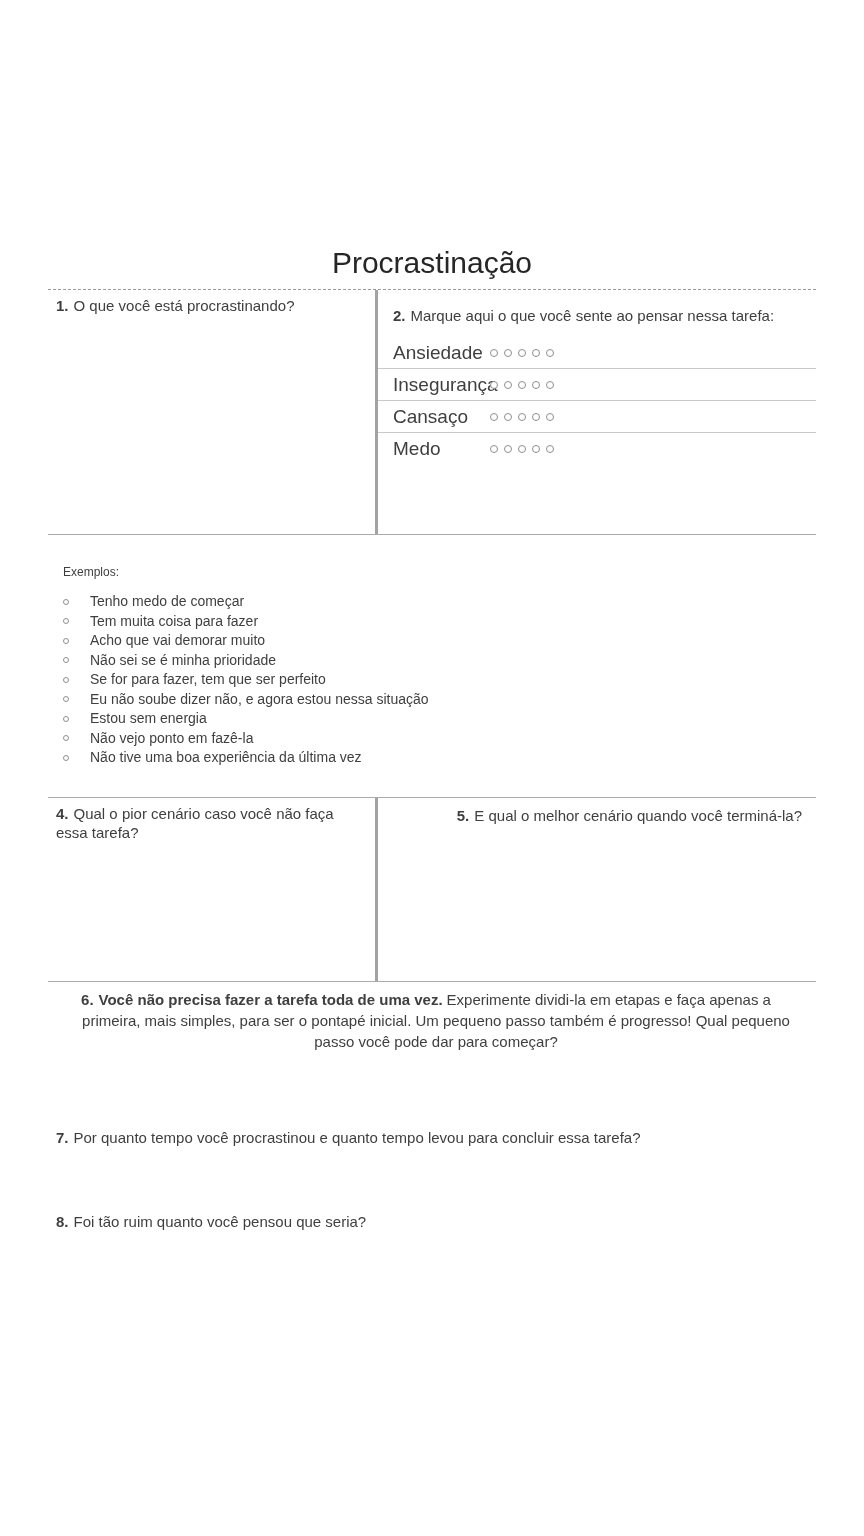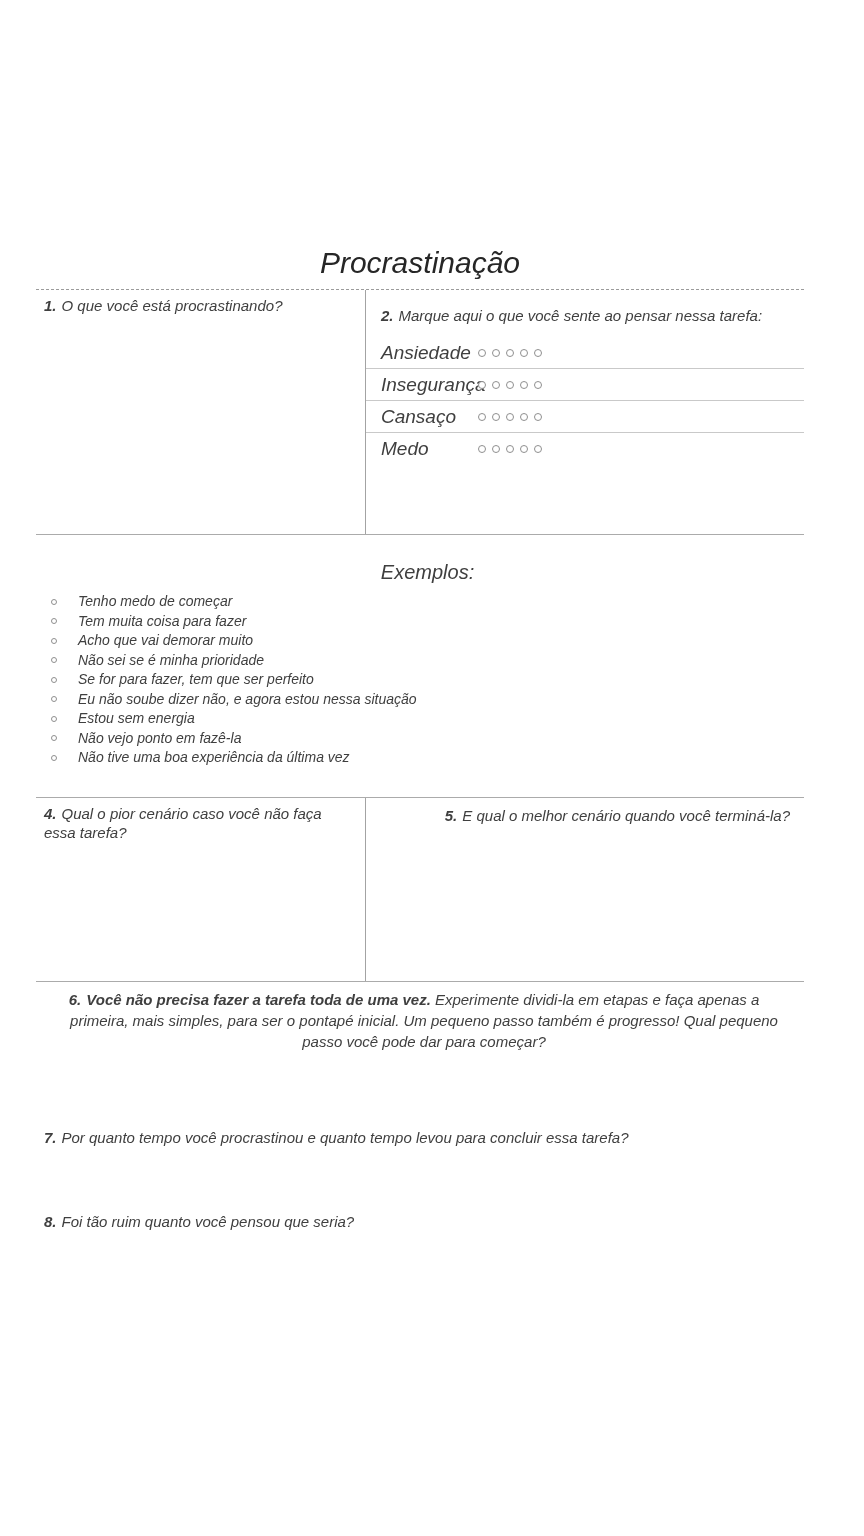--- a/index.html
+++ b/index.html
@@ -4,38 +4,38 @@
 <style>
   * { box-sizing: border-box; }
   html, body { margin: 0; padding: 0; }
   body {
     width: 864px; height: 1536px;
     background: #ffffff;
     font-family: "Liberation Sans", sans-serif;
     color: #3f3f3f;
   }
   .page { position: relative; width: 864px; height: 1536px; background: #fff; overflow: hidden; }
-  .sheet { position: absolute; left: 36px; top: 246px; width: 768px; font-style: italic; }
+  .sheet { position: absolute; left: 48px; top: 246px; width: 768px; }
 
   .title {
     margin: 0 0 9px 0;
     text-align: center;
     font-size: 30px;
     font-weight: 400;
     color: #262626;
   }
   .title-rule { border-top: 1px dashed #9b9b9b; height: 0; }
 
   .grid-row { display: flex; border-bottom: 1px solid #ababab; }
   .row1 { height: 245px; }
   .row2 { height: 263px; }
   .row3 { height: 184px; }
   .cell-l {
     width: 330px; flex: none;
-    border-right: 1px solid #a3a3a3;
+    border-right: 3px solid #a3a3a3;
     padding: 6px 24px 0 8px;
   }
   .cell-r { flex: 1; min-width: 0; }
 
   .q { font-size: 15px; line-height: 19px; }
   .qnum { font-weight: 700; margin-right: 5px; }
 
   .q2 { margin: 16px 0 12px 15px; }
 
   .emo-row {
@@ -47,21 +47,21 @@
   .emo-label { margin-left: 15px; width: 97px; font-size: 19px; color: #3f3f3f; }
   .dots { display: flex; gap: 6px; align-items: center; }
   .dot {
     width: 8px; height: 8px;
     border: 1.4px solid #8f8f8f;
     border-radius: 50%;
     background: #fff;
   }
 
   .examples { margin: 28px 0 0 15px; }
-  .examples-heading { font-size: 20px; line-height: 19px; text-align: center; }
+  .examples-heading { font-size: 12px; line-height: 19px; }
   .examples ul { list-style: none; margin: 10px 0 0 0; padding: 0; }
   .examples li {
     font-size: 14px; line-height: 19.5px;
     display: flex; align-items: center; gap: 21px;
   }
   .bullet {
     width: 6px; height: 6px; flex: none;
     border: 1px solid #8f8f8f; border-radius: 50%;
     background: #fff;
   }

